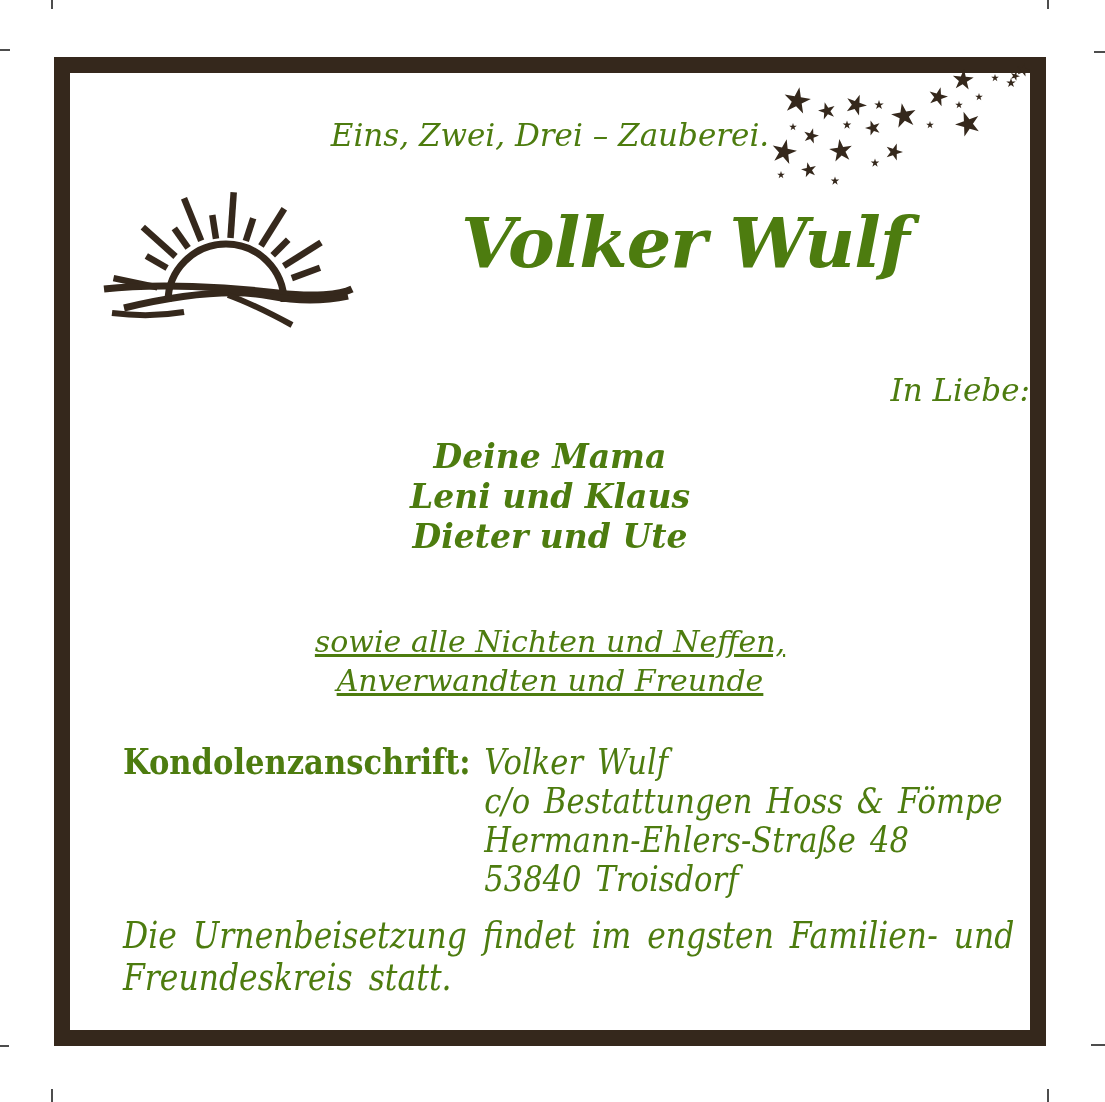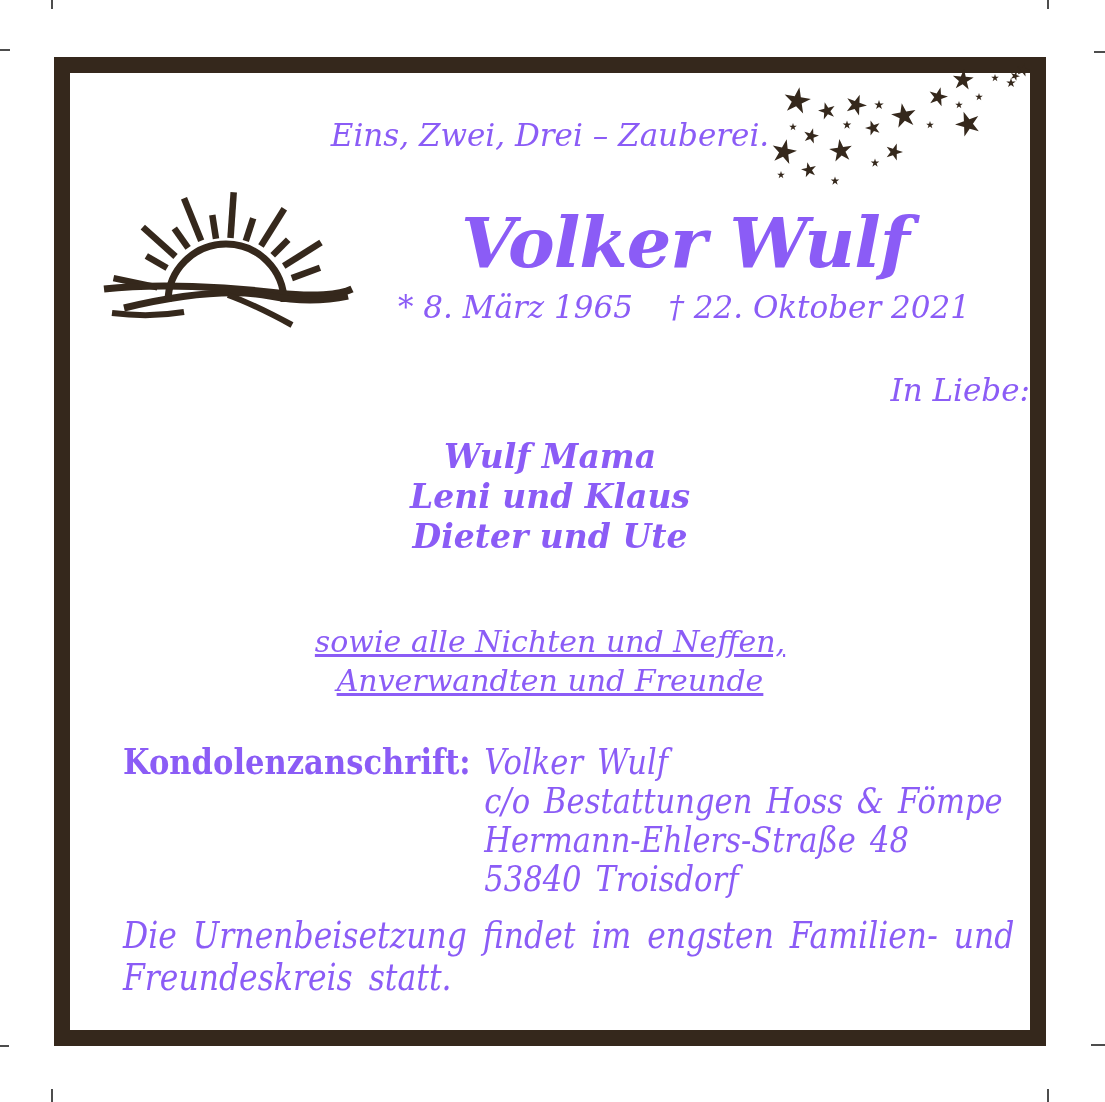--- a/index.html
+++ b/index.html
@@ -1,19 +1,19 @@
 <!DOCTYPE html>
 <html><head>
 <meta charset="utf-8">
 <style>
   html,body { margin:0; padding:0; background:#ffffff; }
   .page {
     position:relative; width:1105px; height:1102px;
     background:#ffffff; overflow:hidden;
-    font-family:"DejaVu Serif", serif; color:#8b5cf6;
+    font-family:"DejaVu Serif", serif; color:#4d7c0f;
   }
   
   .crop { position:absolute; background:#4d4d4d; }
   .crop.tl-v { left:51px;  top:0;      width:2px;  height:9px;  }
   .crop.tl-h { left:0;     top:49px;   width:10px; height:2px;  }
   .crop.tr-v { left:1047px;top:0;      width:2px;  height:9px;  }
   .crop.tr-h { left:1094px;top:51px;   width:11px; height:2px;  }
   .crop.bl-h { left:0;     top:1045px; width:9px;  height:2px;  }
   .crop.bl-v { left:51px;  top:1089px; width:2px;  height:13px; }
   .crop.br-h { left:1091px;top:1044px; width:14px; height:2px;  }
@@ -145,30 +145,26 @@
 
       <path d="M 6 99 C 60 93 130 97 180 103 C 215 107 242 105 254 99" stroke-width="7"></path>
       <path d="M 26 118 C 85 104 135 99 172 106 C 198 111 222 112 250 106" stroke-width="7"></path>
       <path d="M 14 123 C 38 126 62 126 86 122" stroke-width="6"></path>
       <path d="M 130 105 C 152 113 172 123 194 135" stroke-width="6"></path>
     </g>
   </svg>
 
   <div class="name-block">
     <div class="deceased-name">Volker Wulf</div>
-    <div class="dates">
-      <span>* 8. März 1965</span>
-      <span>† 22. Oktober 2021</span>
-    </div>
   </div>
 
   <div class="salutation">In Liebe:</div>
 
   <div class="mourners">
-    <div>Wulf Mama</div>
+    <div>Deine Mama</div>
     <div>Leni und Klaus</div>
     <div>Dieter und Ute</div>
   </div>
 
   <div class="relatives">
     <div>sowie alle Nichten und Neffen,</div>
     <div>Anverwandten und Freunde</div>
   </div>
 
   <div class="condolence">

